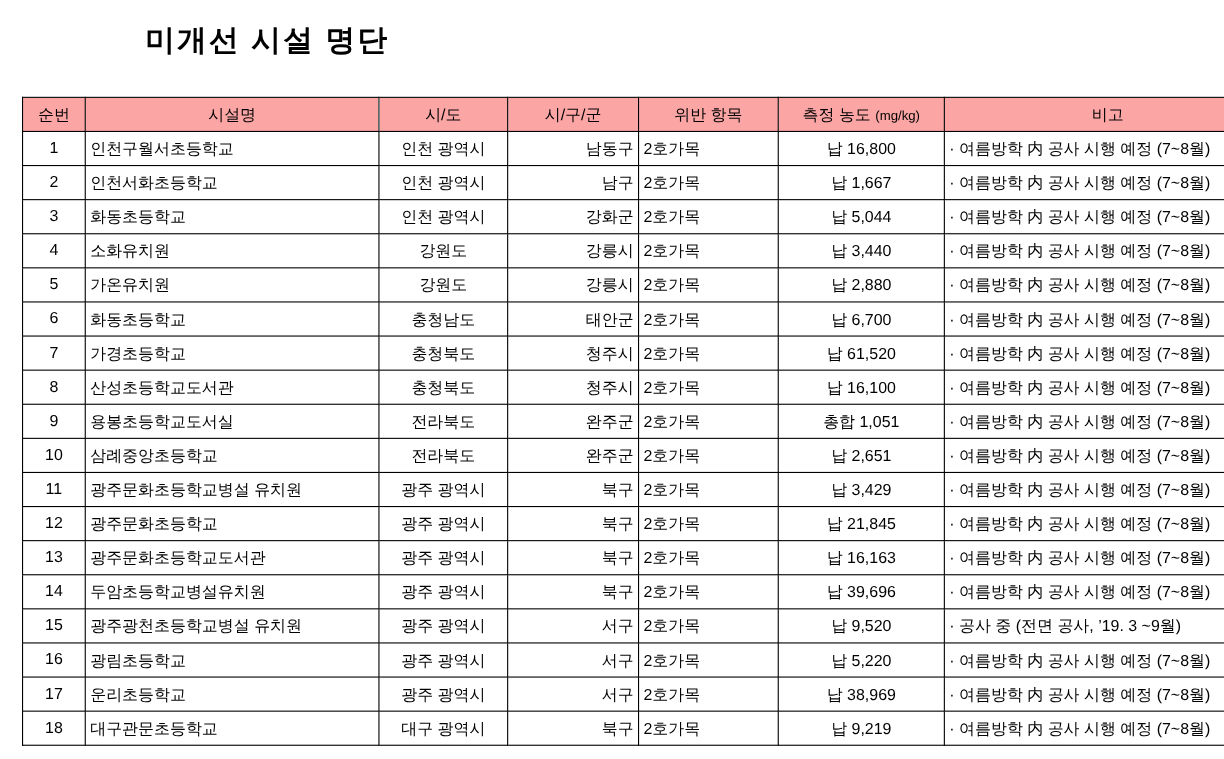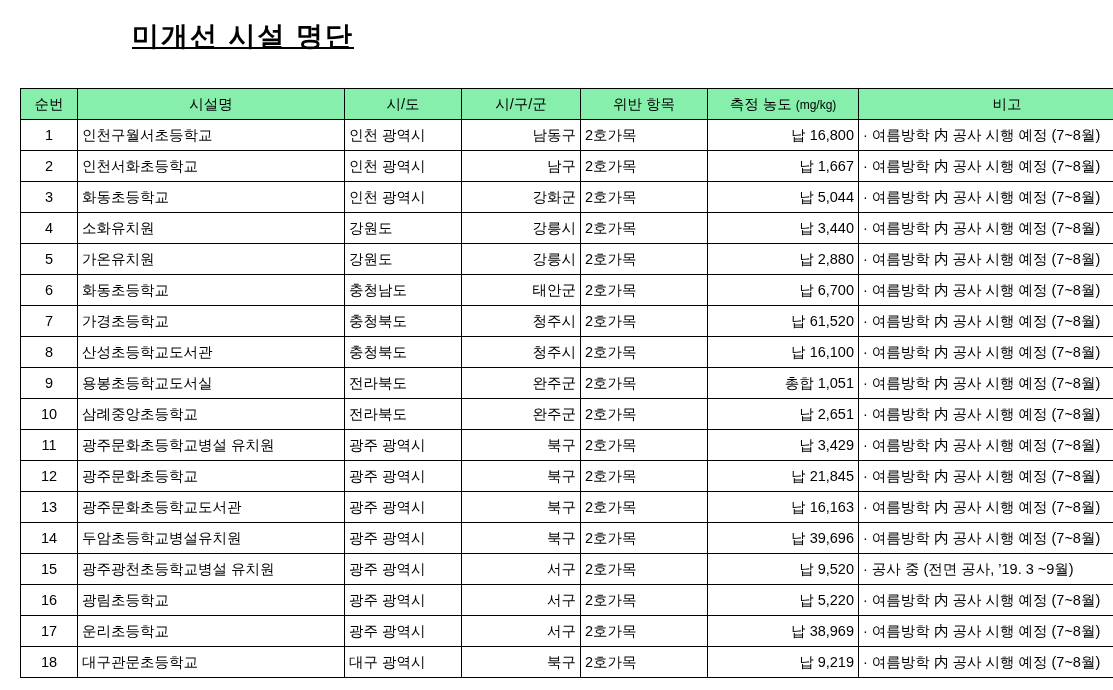--- a/index.html
+++ b/index.html
@@ -22,21 +22,20 @@
     box-sizing: border-box;
   }
   .title {
     position: absolute;
     left: 132px;
     top: 18px;
     font-size: 27px;
     font-weight: bold;
     letter-spacing: 2px;
     white-space: nowrap;
-    text-decoration: underline;
   }
   .table-wrap {
     position: absolute;
     left: 20px;
     top: 88px;
     width: 1072px;
   }
   table.facility-table {
     border-collapse: collapse;
     width: 1072px;
@@ -45,30 +44,30 @@
   table.facility-table th,
   table.facility-table td {
     border: 1px solid #000000;
     font-size: 14.5px;
     height: 30px;
     padding: 0 4px;
     white-space: nowrap;
     overflow: hidden;
   }
   table.facility-table thead th {
-    background: #86efac;
+    background: #fca5a5;
     font-weight: normal;
     text-align: center;
   }
   .col-no      { width: 48px;  text-align: center; }
   .col-name    { width: 258px; text-align: left; }
-  .col-sido    { width: 108px; }
+  .col-sido    { width: 108px; text-align: center; }
   .col-sigungu { width: 110px; text-align: right; }
   .col-item    { width: 118px; text-align: left; }
-  .col-conc    { width: 142px; text-align: right; padding-right: 10px; }
+  .col-conc    { width: 142px; text-align: center; padding-right: 10px; }
   .col-remark  { width: 288px; text-align: left; padding-left: 8px; }
 
   th.col-conc { text-align: center; padding-right: 4px; }
   th.col-remark { text-align: center; padding-left: 4px; }
 
   .unit-small {
     font-size: 12px;
   }
 </style>
 </head>

